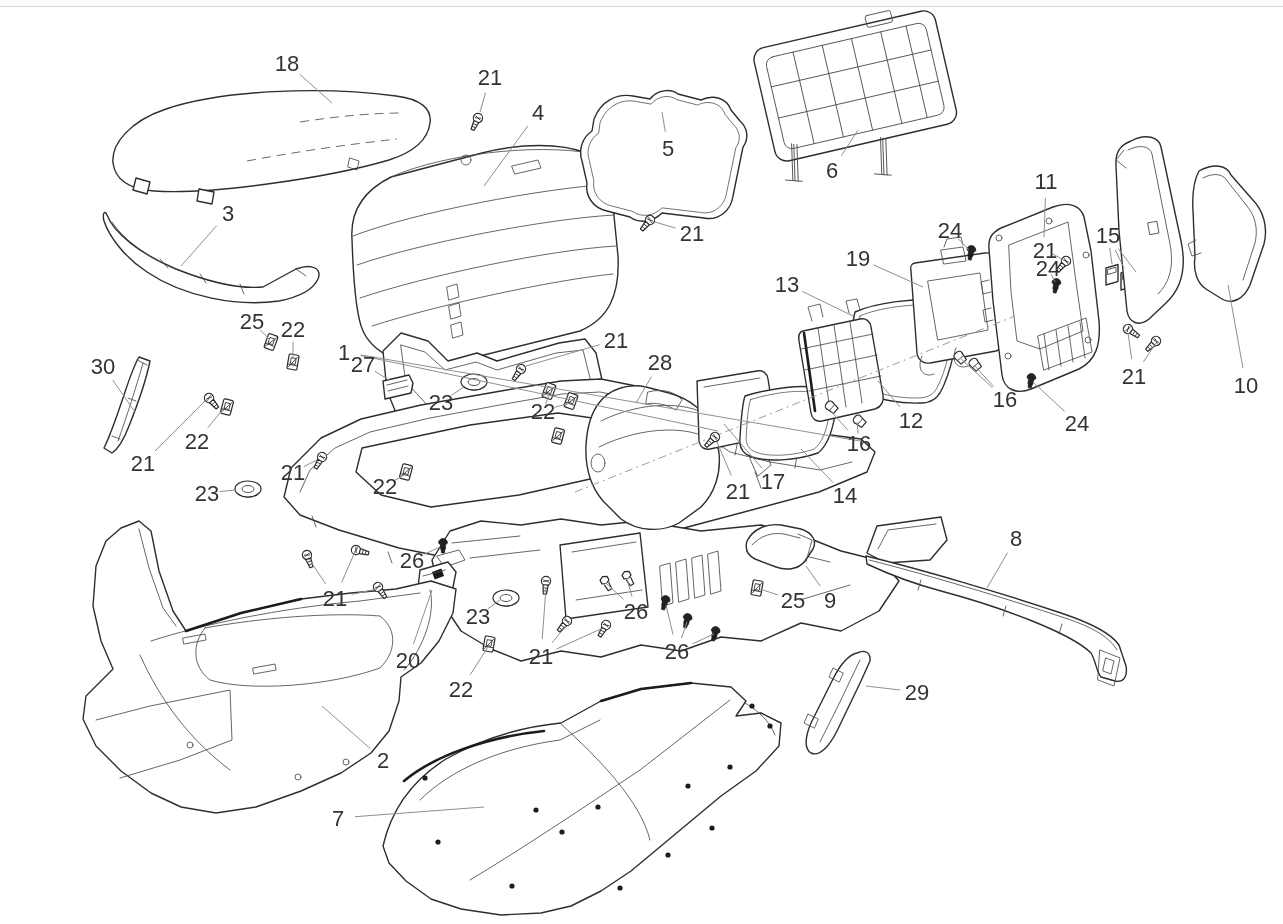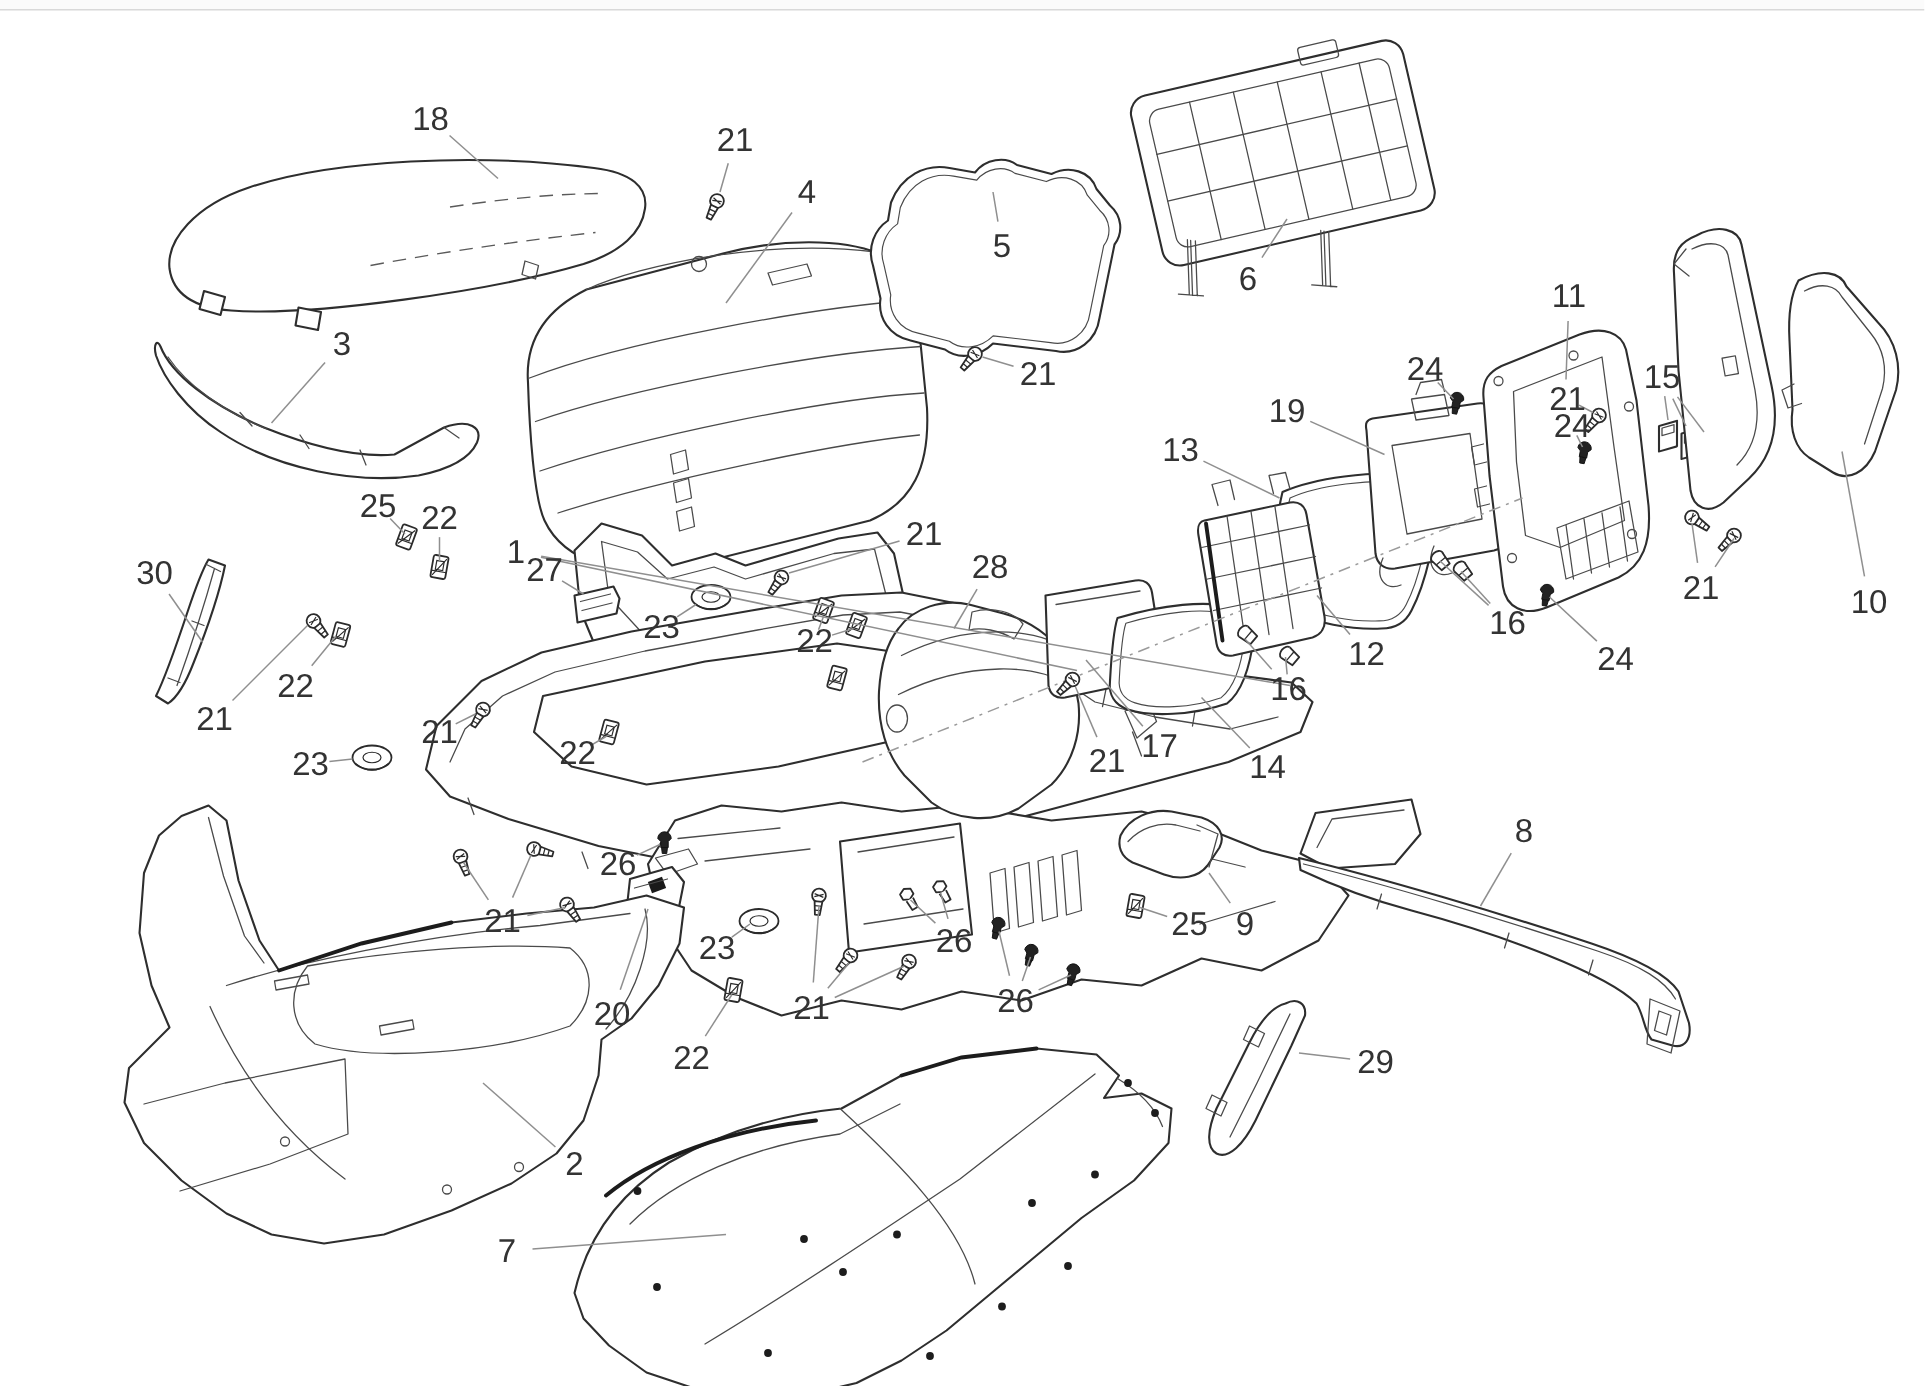--- a/index.html
+++ b/index.html
@@ -1,20 +1,20 @@
 <!DOCTYPE html>
 <html><head>
 <meta charset="utf-8">
 <style>
   html,body{margin:0;padding:0;background:#ffffff;}
   body{width:1283px;height:924px;overflow:hidden;position:relative;
        font-family:"Liberation Sans",sans-serif;}
   .topbar{position:absolute;top:0;left:0;right:0;height:6px;background:#fbfbfb;
           border-bottom:1px solid #d9d9d9;}
-  #diagram-wrap{position:absolute;top:16px;left:0;width:1283px;height:758px;}
+  #diagram-wrap{position:absolute;top:0;left:0;width:1283px;height:758px;}
   svg{display:block;}
   
   .p{fill:#ffffff;stroke:#2e2e2e;stroke-width:1.4;stroke-linejoin:round;stroke-linecap:round;}
   .thin{fill:none;stroke:#4a4a4a;stroke-width:.85;stroke-linejoin:round;stroke-linecap:round;}
   .bold{fill:none;stroke:#1c1c1c;stroke-width:2.6;stroke-linecap:round;}
   .dashl{fill:none;stroke:#9a9a9a;stroke-width:1;stroke-dasharray:8 4 2 4;}
   .dashes{fill:none;stroke:#5a5a5a;stroke-width:.9;stroke-dasharray:9 6;}
   .dot{fill:#1d1d1d;stroke:none;}
   
   .leader{stroke:#8f8f8f;stroke-width:1;}

